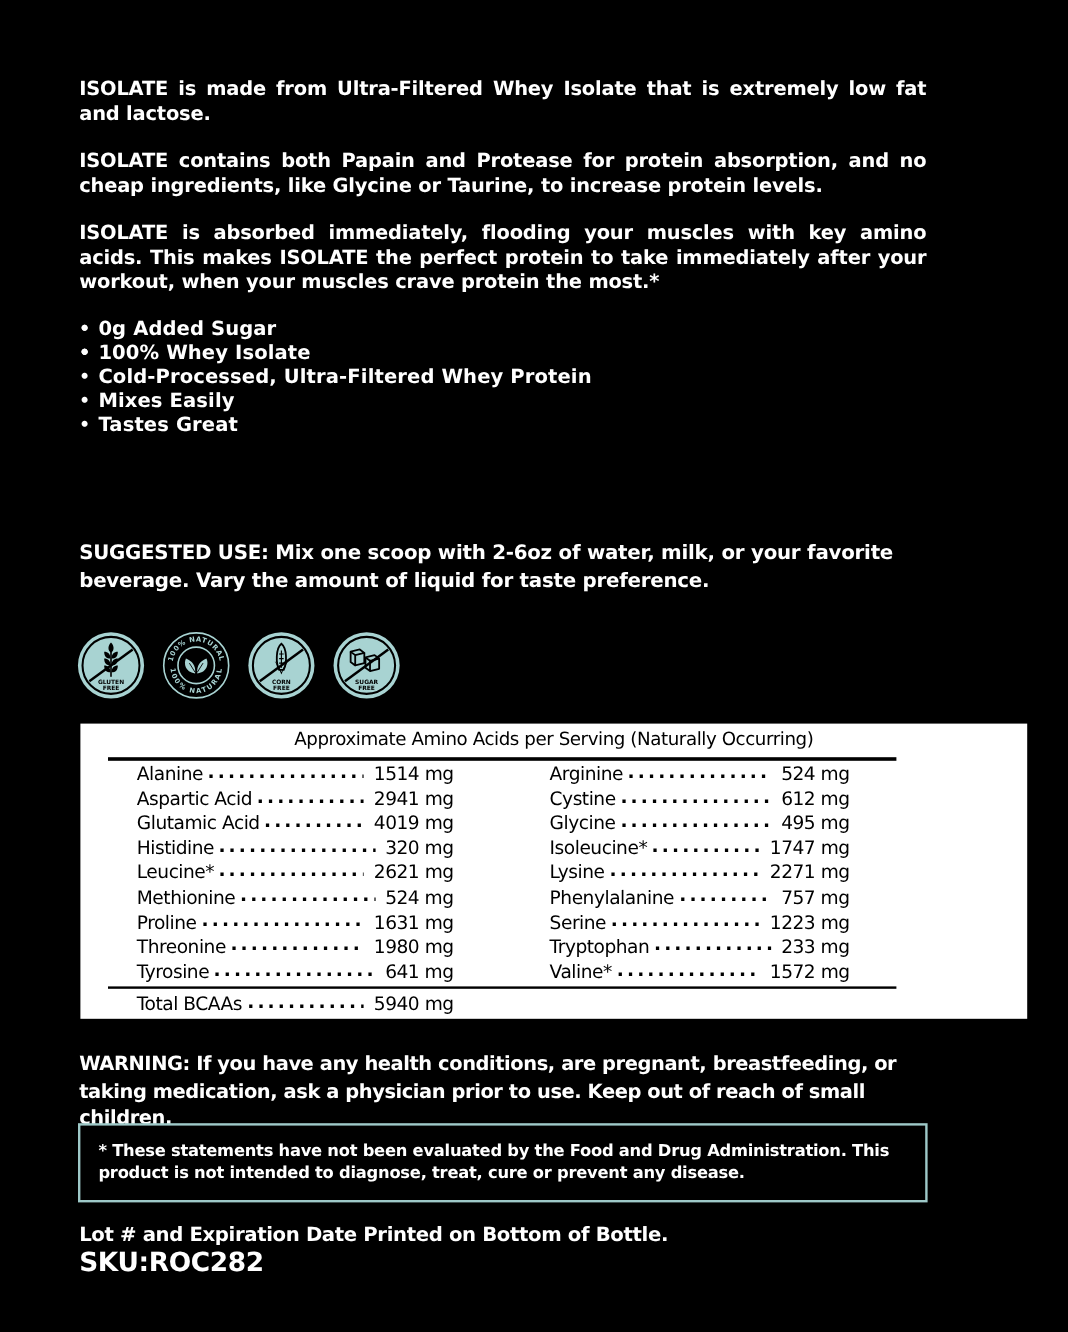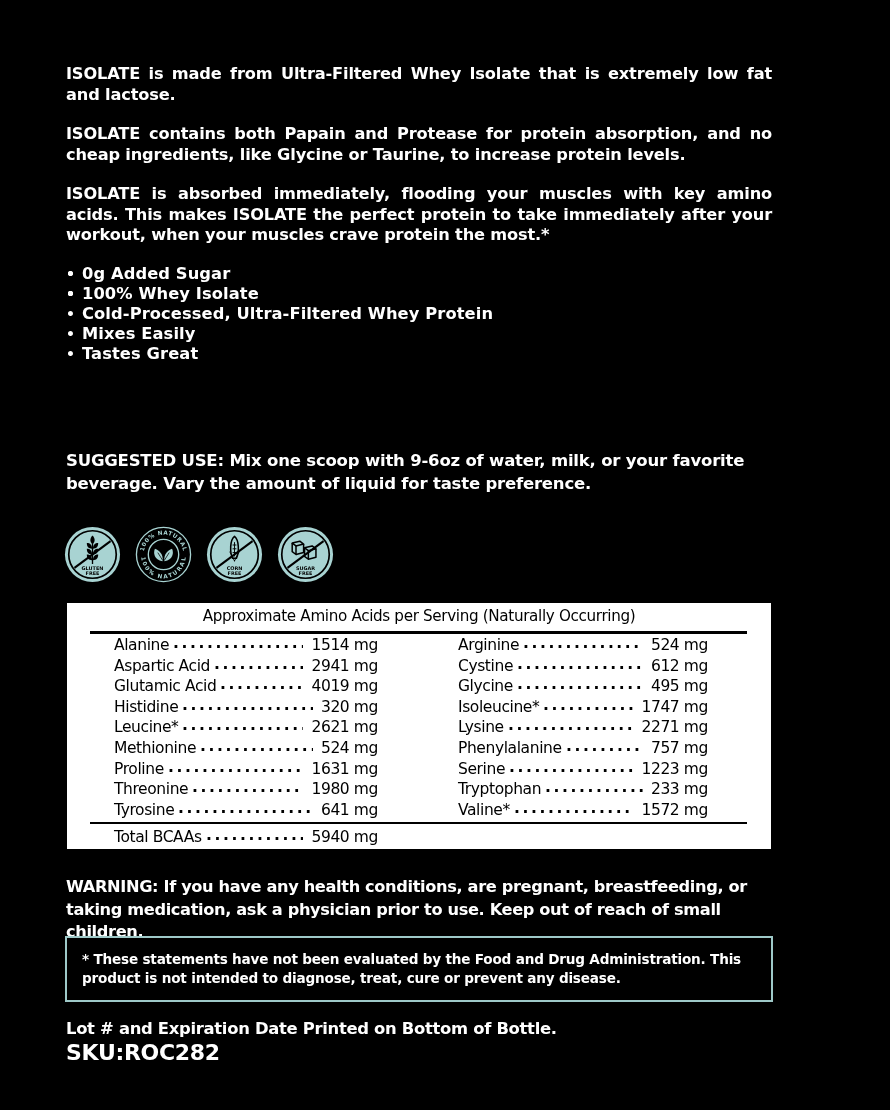--- a/index.html
+++ b/index.html
@@ -77,21 +77,21 @@
   .badge {
     width: 57px;
     height: 57px;
     display: block;
   }
 
   #amino-box {
     position: absolute;
     left: 67px;
     top: 603px;
-    width: 704px;
+    width: 789px;
     height: 246px;
     background: #ffffff;
     color: #000000;
     font-family: "DejaVu Sans", sans-serif;
   }
   #amino-title {
     position: absolute;
     left: 0;
     width: 100%;
     top: 4px;
@@ -213,21 +213,21 @@
   <li><span class="dot">•</span></li>
   <li><span class="dot">•</span><span>0g Added Sugar</span></li>
   <li><span class="dot">•</span></li>
   <li><span class="dot">•</span></li>
   <li><span class="dot">•</span><span>100% Whey Isolate</span></li>
   <li><span class="dot">•</span><span>Cold-Processed, Ultra-Filtered Whey Protein</span></li>
   <li><span class="dot">•</span><span>Mixes Easily</span></li>
   <li><span class="dot">•</span><span>Tastes Great</span></li>
 </ul>
 
-<p id="suggested">SUGGESTED USE: Mix one scoop with 9-6oz of water, milk, or your favorite beverage. Vary the amount of liquid for taste preference.</p>
+<p id="suggested">SUGGESTED USE: Mix one scoop with 2-6oz of water, milk, or your favorite beverage. Vary the amount of liquid for taste preference.</p>
 
 <div id="badges">
 
   <svg class="badge" viewBox="0 0 60 60">
     <circle cx="30" cy="30" r="29" fill="#a8d3d2"></circle>
     <circle cx="30" cy="30" r="25" fill="none" stroke="#000" stroke-width="1.8"></circle>
     <line x1="11" y1="44" x2="49" y2="16" stroke="#000" stroke-width="2.2"></line>
     <g fill="#000">
       <path d="M30 10 C27 13 27 17 30 19 C33 17 33 13 30 10 Z"></path>
       <path d="M24 18 C24 22 26 24 29.5 24 C29.5 20 27.5 18 24 18 Z"></path>

